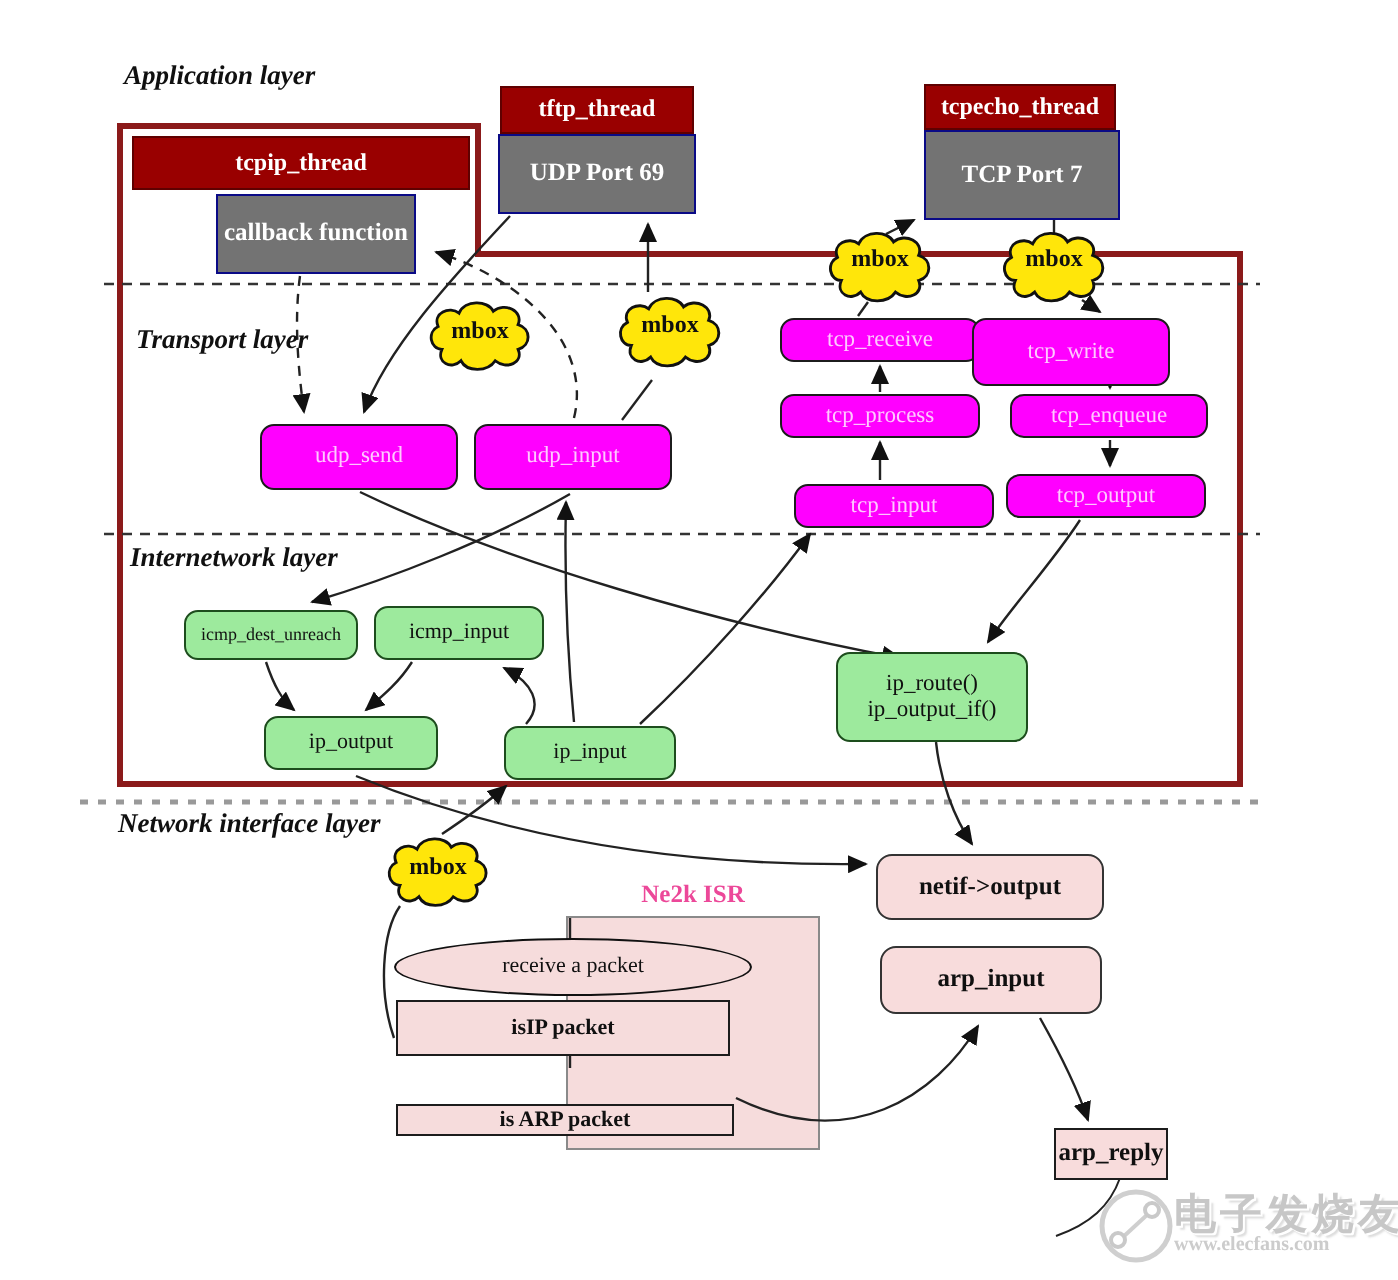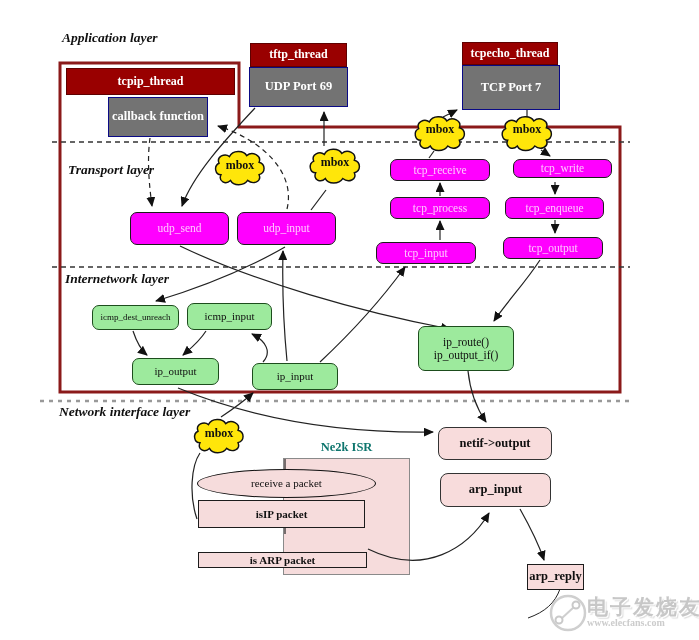--- a/index.html
+++ b/index.html
@@ -15,21 +15,21 @@
   .thread   { background:#990000; color:#ffffff; font-weight:bold; font-size:12px; border:1px solid #5f0000; }
   .port     { background:#737373; color:#ffffff; font-weight:bold; font-size:12.5px; border:1px solid #0a0a86; }
   .fn-mag   { background:#ff00ff; color:#ffc9ff; font-size:11.5px; border:1px solid #1c1c1c; border-radius:7px; }
   .fn-green { background:#9dea9d; color:#101010; font-size:11px; border:1.4px solid #1d4d1d; border-radius:7px; }
   .fn-pink  { background:#f8dcdc; color:#101010; font-weight:bold; font-size:12.5px; border:1px solid #333; border-radius:8px; }
   .fn-pink-sq { background:#f8dcdc; color:#101010; font-weight:bold; font-size:12.5px; border:1.4px solid #1c1c1c; }
   .ne2k-container { position:absolute; background:#f6dcdc; border:1px solid #8a8a8a; box-sizing:border-box; }
   .inner-rect { background:#f6dcdc; border:1px solid #1c1c1c; font-weight:bold; font-size:11px; color:#101010; }
   .ellipse { background:#f6dcdc; border:1px solid #101010; border-radius:50%; font-weight:normal; font-size:11px; color:#101010; }
   .layer-label { position:absolute; font-style:italic; font-weight:bold; font-size:13.5px; color:#101010; white-space:nowrap; }
-  .plain-label { position:absolute; font-weight:bold; font-size:12.5px; color:#0f766e; text-align:center; }
+  .plain-label { position:absolute; font-weight:bold; font-size:12.5px; color:#ec4899; text-align:center; }
   .mbox { position:absolute; }
   .mbox svg { position:absolute; left:0; top:0; }
   .mbox span { position:absolute; left:0; top:10px; width:100%; text-align:center;
                font-weight:bold; font-size:12px; color:#101010; }
   .wm-brand { position:absolute; left:587px; top:593px; font-weight:bold; font-size:21px;
               letter-spacing:2px; color:#c7c7c7; white-space:nowrap;
               text-shadow:1px 1px 0 #ffffff, 2px 2px 1px rgba(120,120,120,.25); }
   .wm-url   { position:absolute; left:587px; top:617px; font-weight:bold; font-size:10px;
               color:#cccccc; white-space:nowrap;
               text-shadow:1px 1px 0 #ffffff; }
@@ -105,24 +105,24 @@
   <div class="box thread" style="left:66px;top:68px;width:169px;height:27px">tcpip_thread</div>
   <div class="box port" style="left:108px;top:97px;width:100px;height:40px">callback function</div>
   <div class="box thread" style="left:250px;top:43px;width:97px;height:24px">tftp_thread</div>
   <div class="box port" style="left:249px;top:67px;width:99px;height:40px">UDP Port 69</div>
   <div class="box thread" style="left:462px;top:42px;width:96px;height:23px">tcpecho_thread</div>
   <div class="box port" style="left:462px;top:65px;width:98px;height:45px">TCP Port 7</div>
 
   <div class="box fn-mag" style="left:130px;top:212px;width:99px;height:33px">udp_send</div>
   <div class="box fn-mag" style="left:237px;top:212px;width:99px;height:33px">udp_input</div>
   <div class="box fn-mag" style="left:390px;top:159px;width:100px;height:22px">tcp_receive</div>
-  <div class="box fn-mag" style="left:513px;top:159px;width:99px;height:19px">tcp_write</div>
+  <div class="box fn-mag" style="left:486px;top:159px;width:99px;height:34px">tcp_write</div>
   <div class="box fn-mag" style="left:390px;top:197px;width:100px;height:22px">tcp_process</div>
   <div class="box fn-mag" style="left:505px;top:197px;width:99px;height:22px">tcp_enqueue</div>
-  <div class="box fn-mag" style="left:376px;top:242px;width:100px;height:22px">tcp_input</div>
+  <div class="box fn-mag" style="left:397px;top:242px;width:100px;height:22px">tcp_input</div>
   <div class="box fn-mag" style="left:503px;top:237px;width:100px;height:22px">tcp_output</div>
 
   <div class="box fn-green" style="left:92px;top:305px;width:87px;height:25px;font-size:9px">icmp_dest_unreach</div>
   <div class="box fn-green" style="left:187px;top:303px;width:85px;height:27px">icmp_input</div>
   <div class="box fn-green" style="left:132px;top:358px;width:87px;height:27px">ip_output</div>
   <div class="box fn-green" style="left:252px;top:363px;width:86px;height:27px">ip_input</div>
   <div class="box fn-green" style="left:418px;top:326px;width:96px;height:45px;flex-direction:column;font-size:11.5px">
     <span>ip_route()</span>
     <span>ip_output_if()</span>
   </div>

